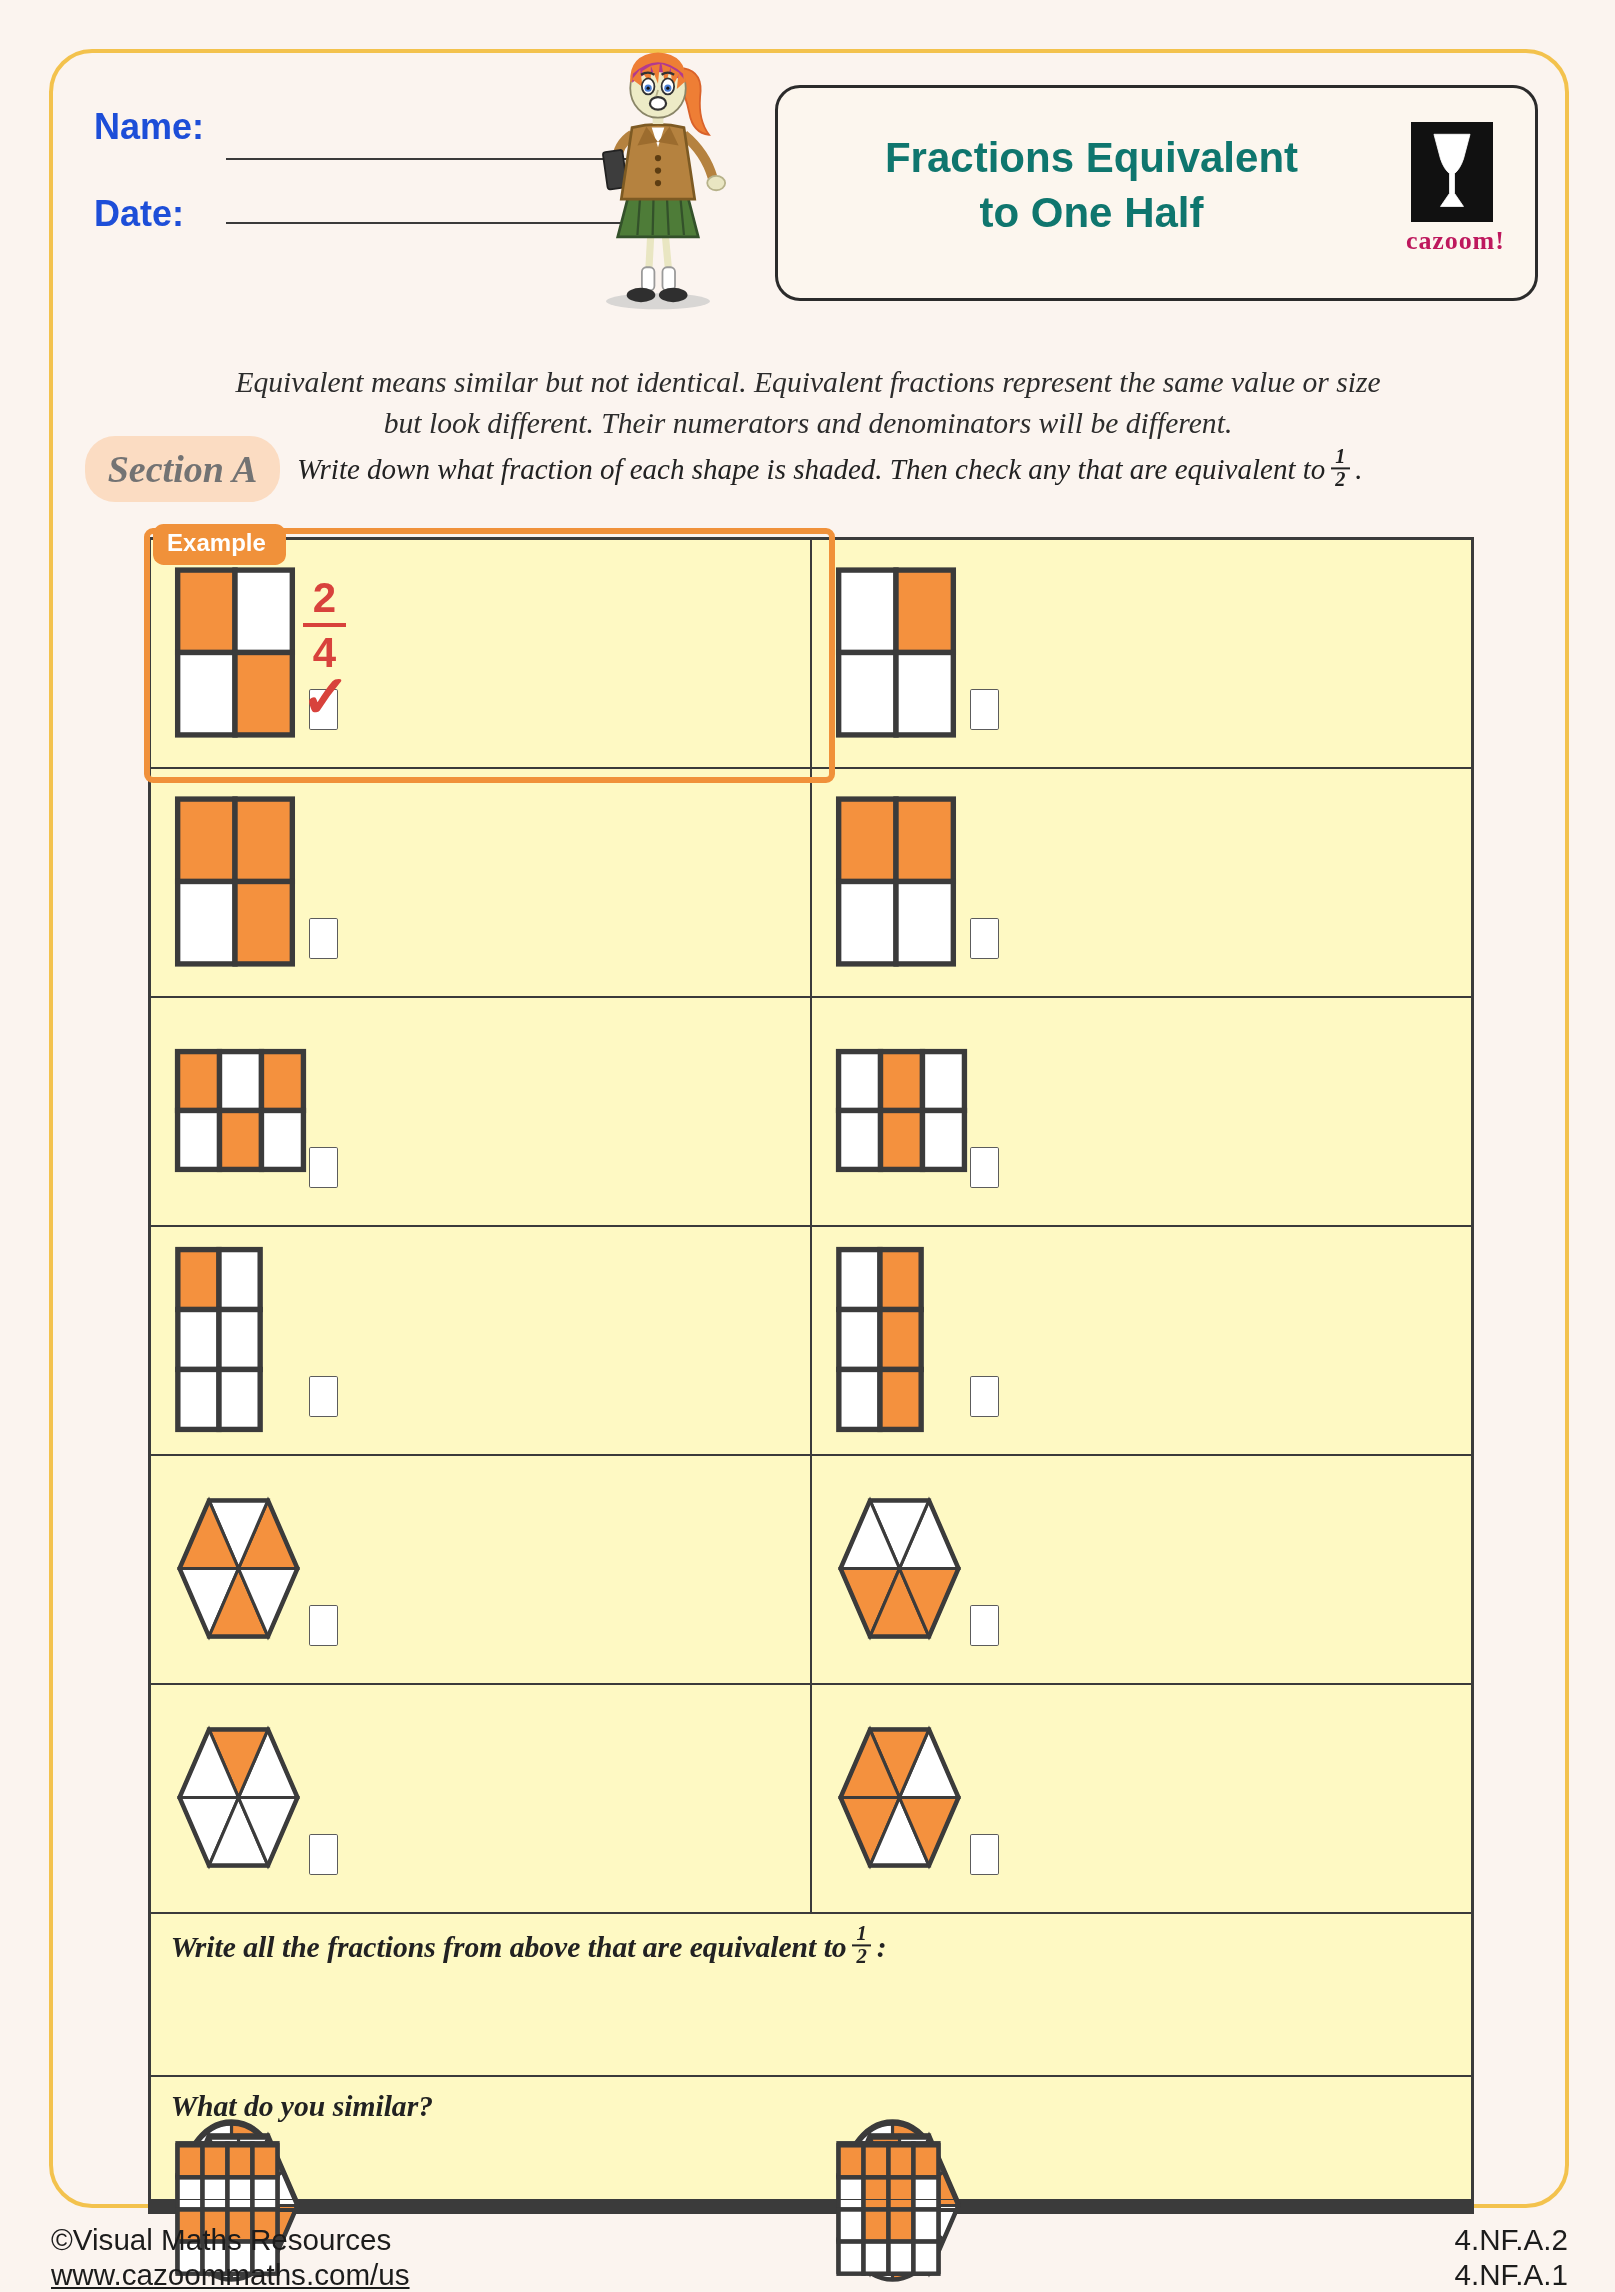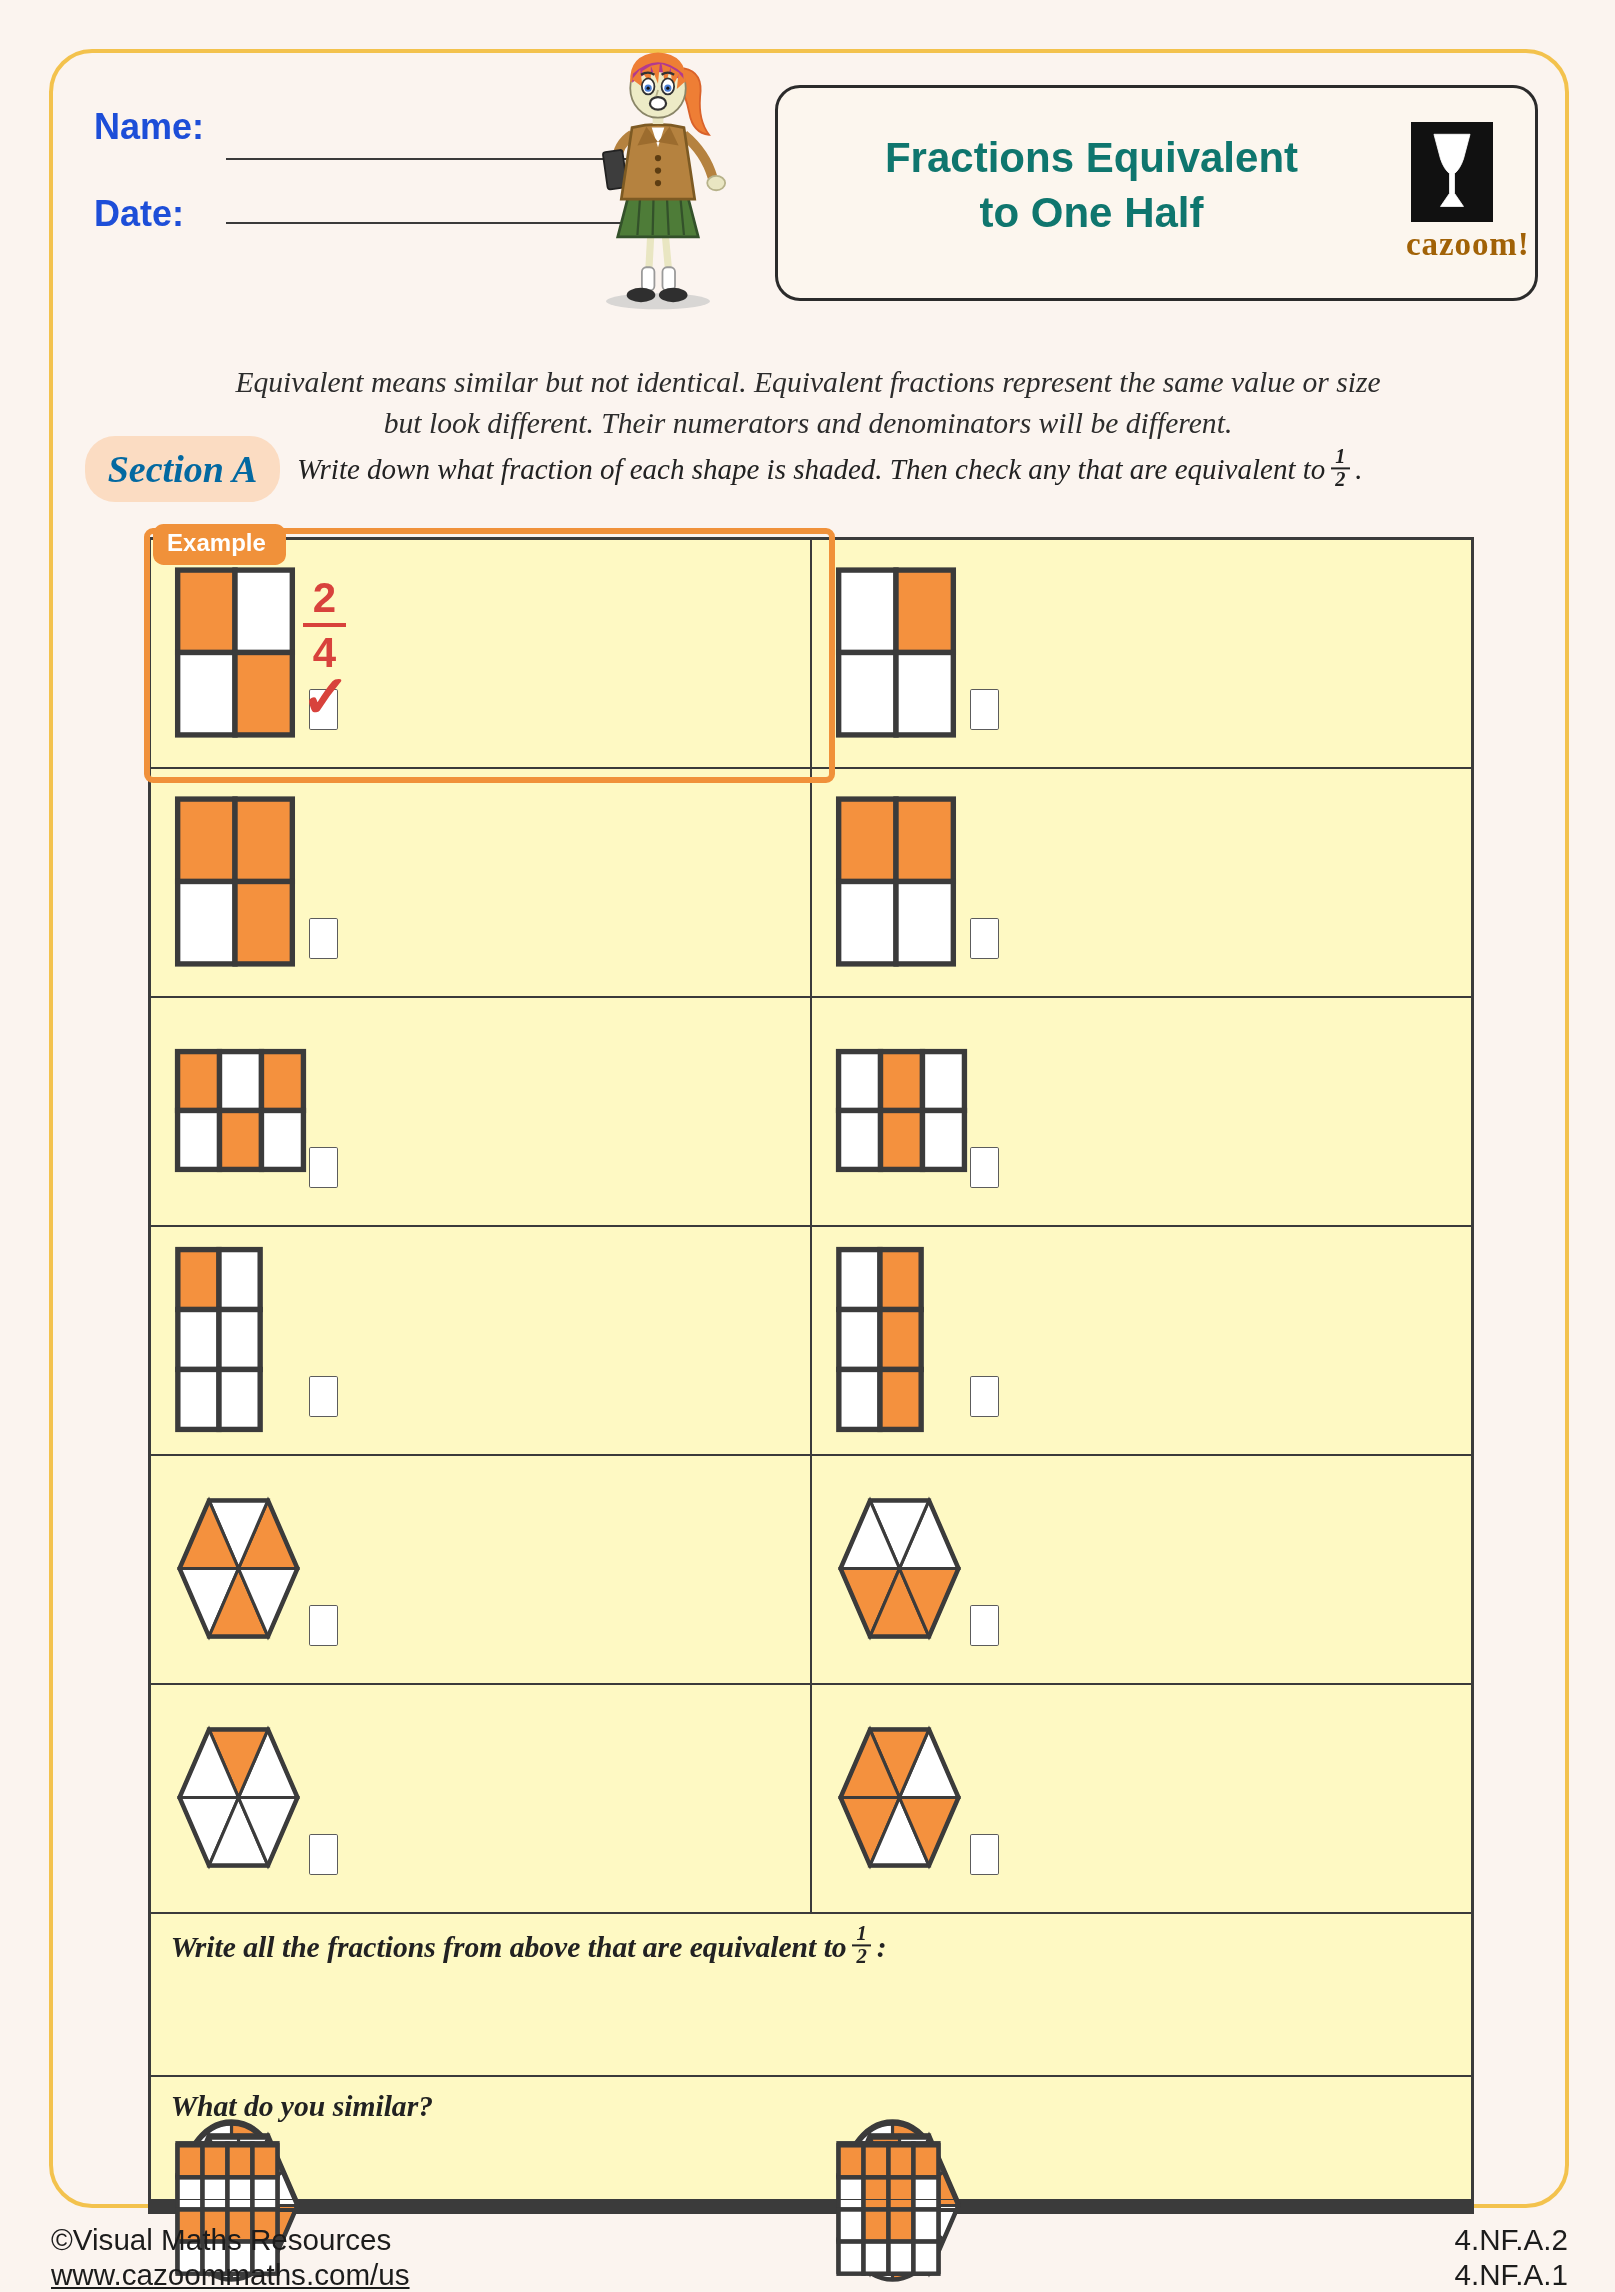--- a/index.html
+++ b/index.html
@@ -10,28 +10,28 @@
 
   
   .field-label{position:absolute;font-size:36px;font-weight:bold;color:#1d4ed8;}
   .field-line{position:absolute;height:0;border-bottom:2.7px solid #3a3a3a;}
   .title-box{position:absolute;left:775px;top:85px;width:757px;height:210px;background:#FCF6EE;
              border:3.6px solid #2b2b2b;border-radius:25px;}
   .title-text{position:absolute;left:27px;top:43px;width:573px;text-align:center;
               font-size:42px;font-weight:bold;color:#0f766e;line-height:1.3;}
   .logo{position:absolute;right:38px;top:34px;width:91px;text-align:center;}
   .logo-mark{width:82px;height:100px;background:#111;margin:0 auto;display:flex;align-items:center;justify-content:center;}
-  .logo-word{font-family:"Liberation Serif",serif;font-weight:bold;font-size:33px;color:#a16207;margin-top:3.6px;letter-spacing:0.9px;}
+  .logo-word{font-family:"Liberation Serif",serif;font-weight:bold;font-size:26px;color:#be185d;margin-top:3.6px;letter-spacing:0.9px;}
 
   .intro{position:absolute;left:0;top:328px;width:1616px;text-align:center;
          font-family:"Liberation Serif",serif;font-style:italic;font-size:29.6px;color:#2c2c2c;line-height:1.38;margin-top:34px;}
 
   .section-pill{position:absolute;left:85px;top:436px;width:195px;height:66px;background:#FBDCC2;
                 border-radius:30px;display:flex;align-items:center;justify-content:center;
-                font-family:"Liberation Serif",serif;font-style:italic;font-weight:bold;font-size:38px;color:#0369a1;}
+                font-family:"Liberation Serif",serif;font-style:italic;font-weight:bold;font-size:38px;color:#737373;}
   .section-instruction{position:absolute;left:297px;top:450px;width:1236px;
                        font-family:"Liberation Serif",serif;font-style:italic;font-size:29px;color:#222;}
 
   .frac{display:inline-block;vertical-align:middle;text-align:center;font-size:0.70em;
         line-height:1.05;margin:0 5.4px;transform:translateY(-3.6px);font-weight:bold;}
   .frac .num{display:block;padding:0 4.5px;border-bottom:2.7px solid currentColor;}
   .frac .den{display:block;}
 
   
   #grid{position:absolute;left:148px;top:537px;width:1322px;background:#fef9c3;

